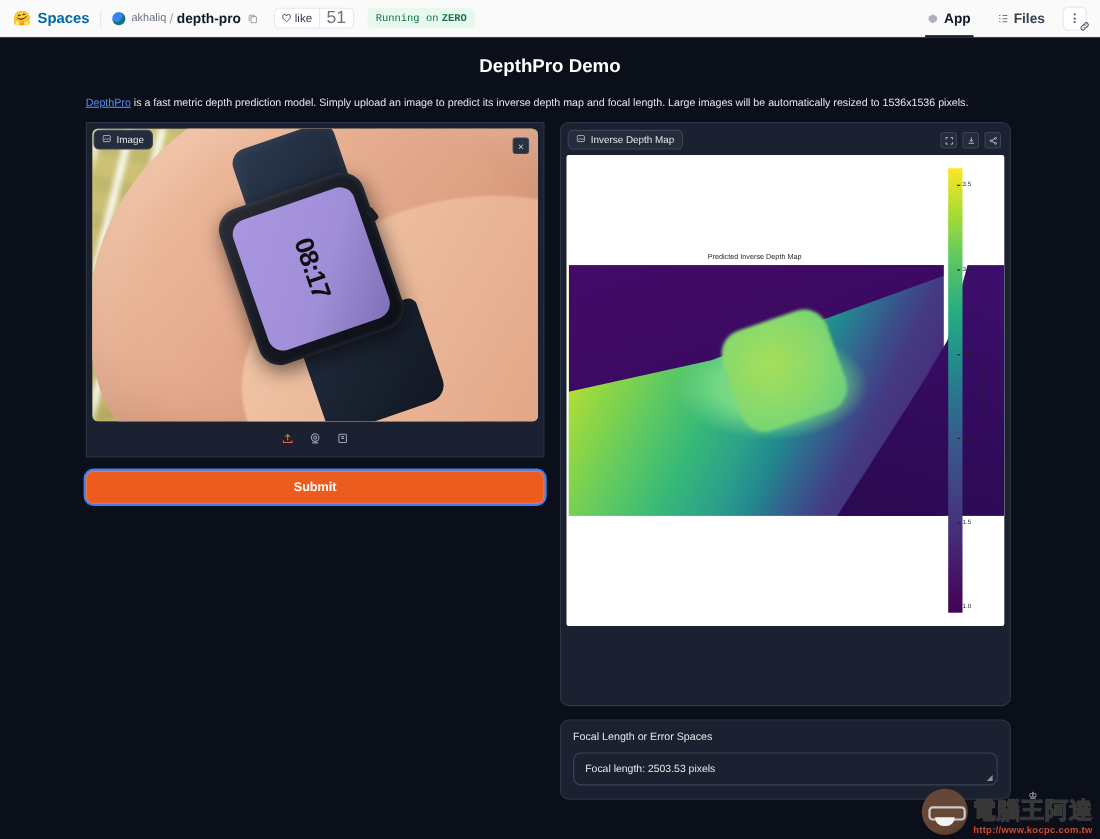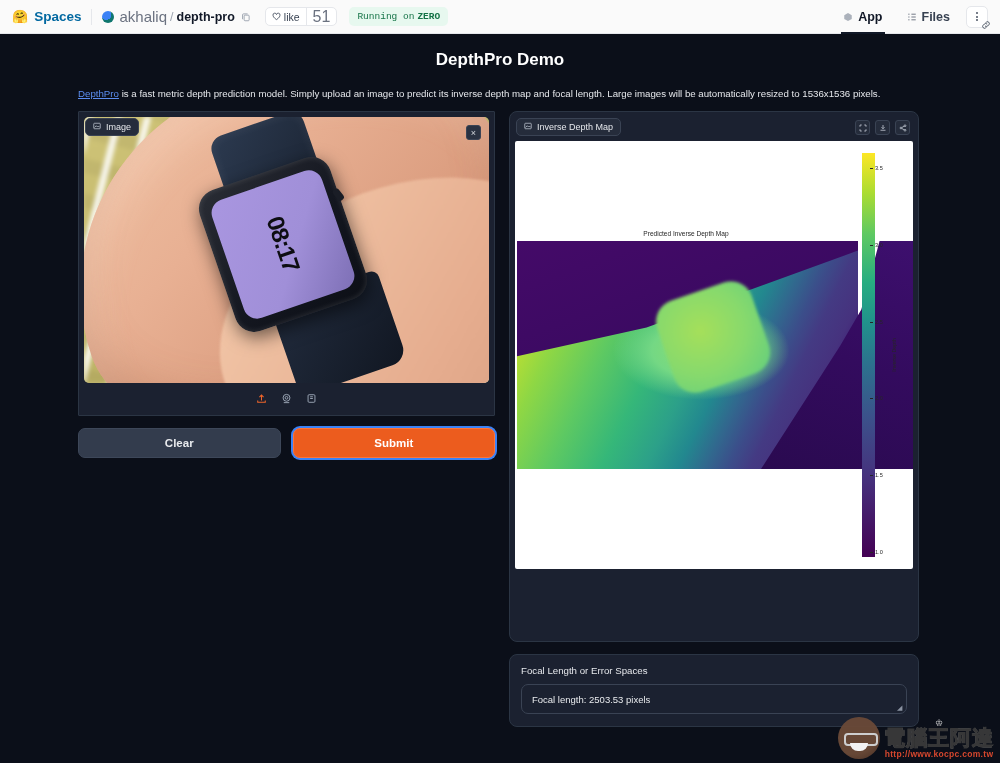--- a/index.html
+++ b/index.html
@@ -22,21 +22,21 @@
   }
   .hf-left { display: flex; align-items: center; gap: 0px; }
   .spaces-emoji { font-size: 13px; line-height: 1; margin-right: 6px; }
   .spaces-label { font-size: 13.5px; font-weight: bold; color: #0369a1; }
   .vdiv { width: 1px; height: 16px; background: #e5e7eb; margin: 0 10px; }
   .owner-av {
     width: 12px; height: 12px; border-radius: 50%;
     background: radial-gradient(circle at 35% 30%, #3b82f6 0 45%, #0f766e 46% 100%);
     margin-right: 5px; display:inline-block;
   }
-  .owner-name { font-size: 15px; color: #6b7280; }
+  .owner-name { font-size: 10px; color: #6b7280; }
   .path-sep { font-size: 12.5px; color: #9ca3af; margin: 0 3px; }
   .repo-name { font-size: 12.5px; font-weight: bold; color: #111827; }
   .copy-ico { margin-left: 6px; color: #9ca3af; font-size: 11px; display:flex; }
 
   .like-group {
     display: flex; align-items: center;
     border: 1px solid #e5e7eb; border-radius: 5px;
     margin-left: 14px; height: 19px; background: #fff;
     overflow: hidden;
   }
@@ -429,21 +429,20 @@
           <span class="tb-ico">
             <svg width="11" height="11" viewBox="0 0 16 16" fill="none" stroke="currentColor" stroke-width="1.4">
               <rect x="3" y="2.5" width="10" height="11" rx="1.5"></rect>
                 <path d="M6 5.5h4M6 8h4"></path>
             </svg>
           </span>
         </div>
       </div>
 
       <div class="btn-row">
-        <div class="btn btn-clear">Clear</div>
         <div class="btn btn-submit">Submit</div>
       </div>
     </div>
 
     <div class="col-right">
 
       <div class="depth-block">
         <div class="blk-label">
           <span>
             <svg width="8" height="8" viewBox="0 0 16 16" fill="none" stroke="#cbd2dd" stroke-width="1.4">

